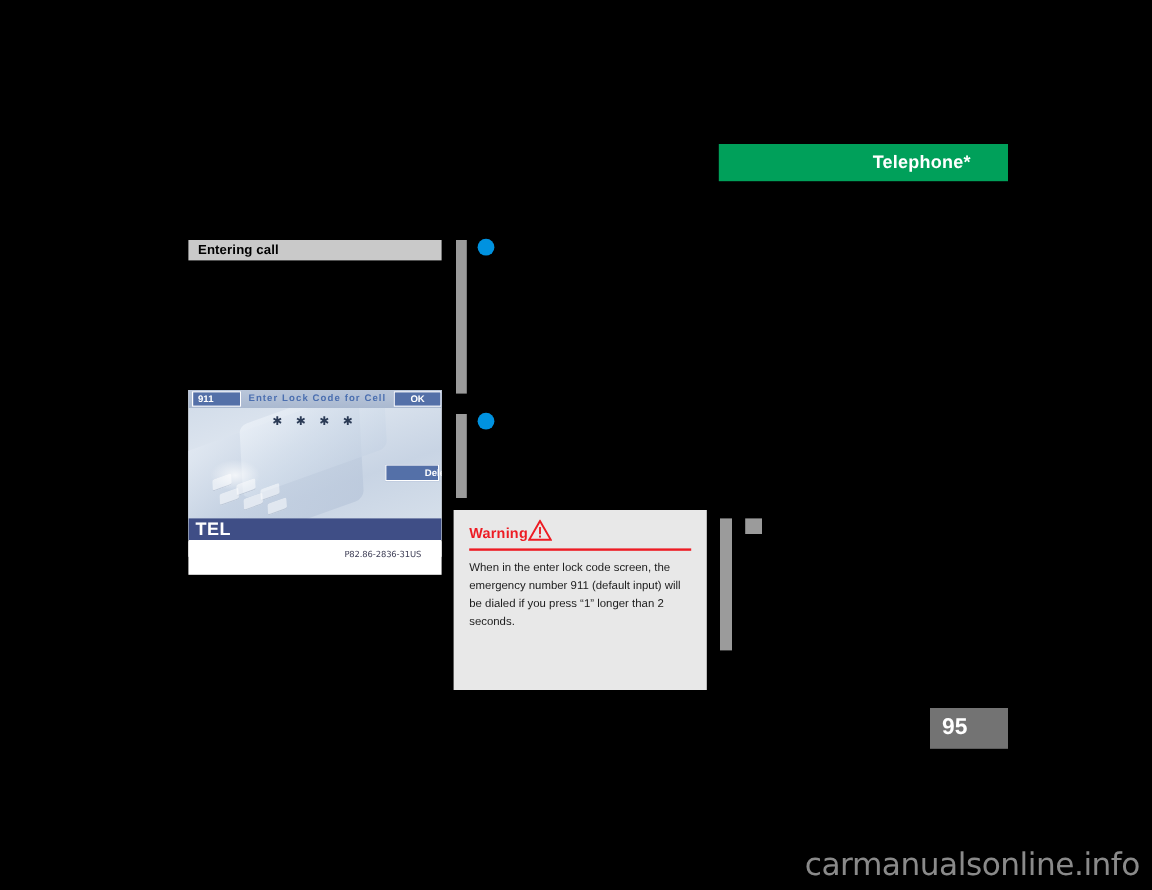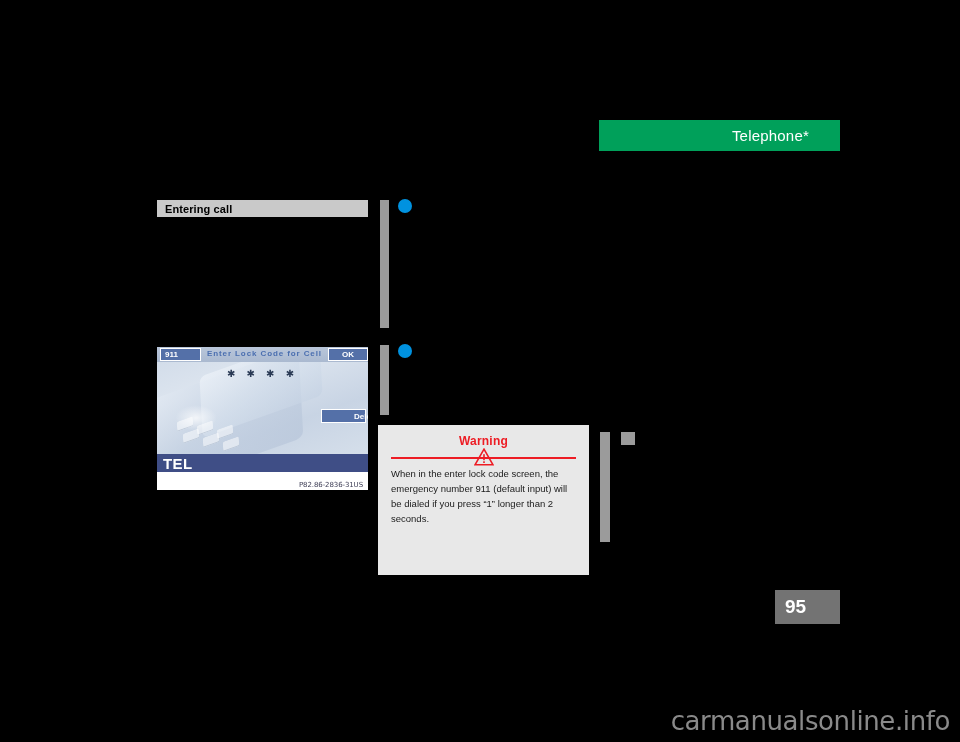--- a/index.html
+++ b/index.html
@@ -27,21 +27,21 @@
     background: #00A05A;
     display: flex;
     align-items: center;
     justify-content: flex-end;
     box-sizing: border-box;
     padding-right: 31px;
   }
   .chapter-header-title {
     color: #ffffff;
     font-size: 15px;
-    font-weight: normal;
+    font-weight: bold;
     letter-spacing: 0.2px;
     white-space: nowrap;
     text-align: right;
   }
 
   
   .section-bar {
     position: absolute;
     left: 157px;
     top: 200px;
@@ -88,21 +88,21 @@
     top: 432px;
     width: 14px;
     height: 13px;
     background: #9b9b9b;
   }
 
   
   .figure {
     position: absolute;
     left: 157px;
-    top: 347px;
+    top: 325px;
     width: 211px;
     height: 139px;
     background: #ffffff;
     box-sizing: border-box;
   }
   .screen {
     position: absolute;
     left: 0;
     top: 0;
     width: 211px;
@@ -245,25 +245,25 @@
     font-size: 15px;
     font-weight: bold;
     letter-spacing: 0.4px;
   }
 
   .figure-caption {
     position: absolute;
     left: 0;
     top: 126px;
     width: 211px;
-    height: 17px;
+    height: 28px;
     background: #ffffff;
     text-align: right;
     box-sizing: border-box;
-    padding-right: 5px;
+    padding-right: 17px;
   }
   .figure-caption-text {
     color: #3d3d55;
     font-size: 7px;
     font-family: "DejaVu Sans", sans-serif;
     letter-spacing: -0.1px;
   }
 
   
   .warning-box {
@@ -274,21 +274,20 @@
     height: 150px;
     background: #e8e8e8;
     box-sizing: border-box;
     padding: 9px 13px 0 13px;
   }
   .warning-head {
     display: flex;
     align-items: center;
     justify-content: flex-start;
     height: 20px;
-    flex-direction: column;
   }
   .warning-title {
     color: #ED1C24;
     font-size: 12px;
     font-weight: bold;
     letter-spacing: 0.2px;
   }
   .warning-icon { display: block; }
   .warning-rule {
     margin-top: 3px;

